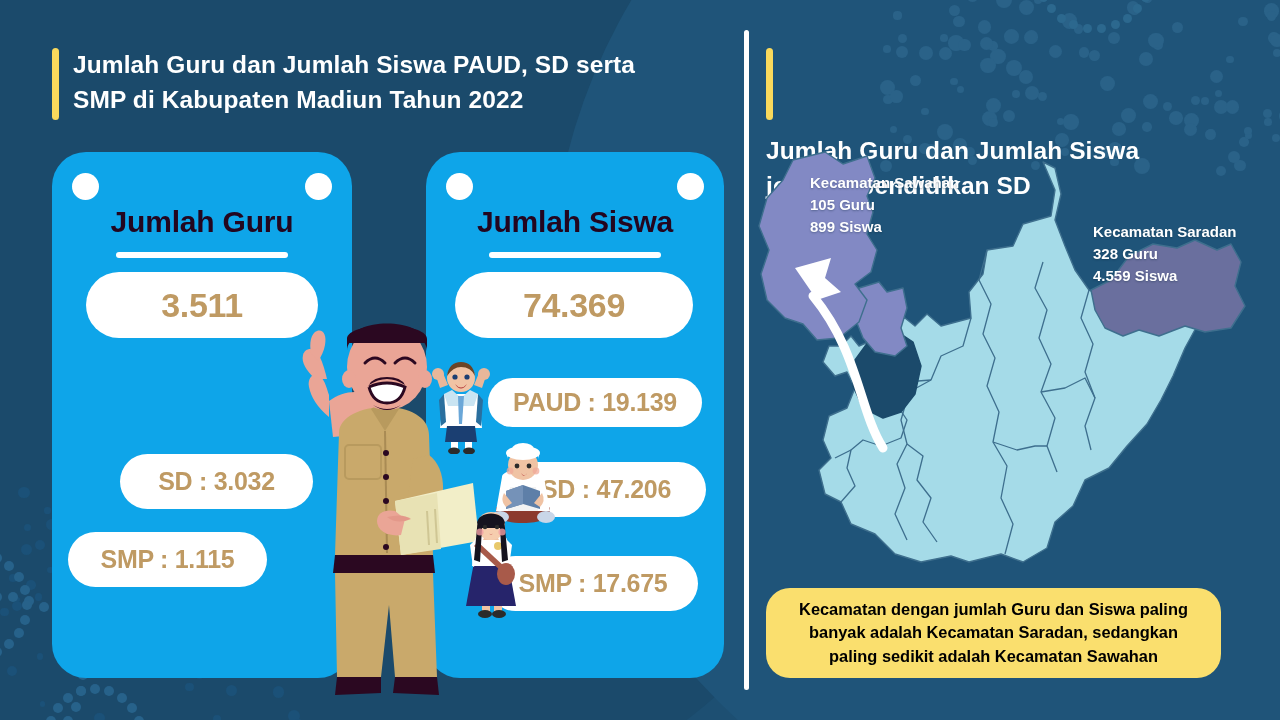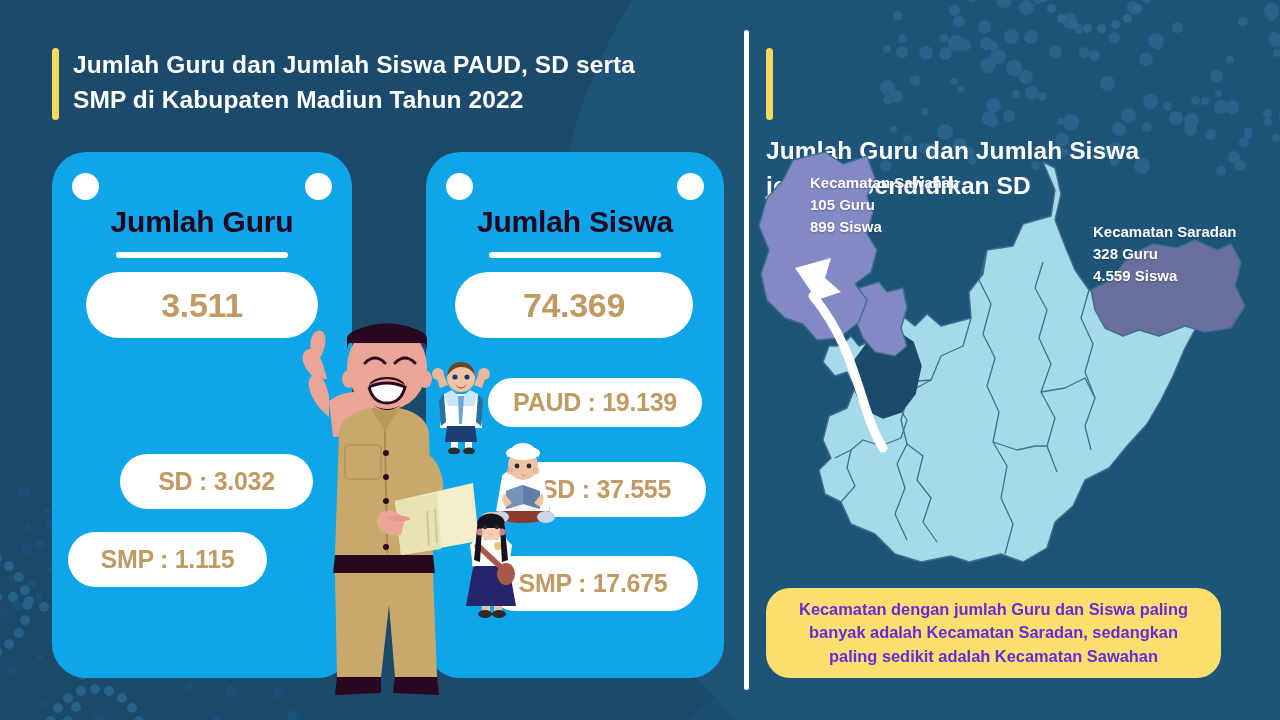--- a/index.html
+++ b/index.html
@@ -94,21 +94,21 @@
     line-height:1.48;white-space:pre-line;text-shadow:0 1px 2px rgba(10,35,55,.35);
   }
   #label-sawahan{left:810px;top:172px;}
   #label-saradan{left:1073px;top:221px;margin-left:20px;}
 
   
   #caption{
     position:absolute;left:766px;top:588px;width:455px;height:90px;
     background:#fadf6e;border-radius:24px;
     display:flex;align-items:center;justify-content:center;
-    text-align:center;color:#6d28d9;font-weight:700;font-size:16.4px;
+    text-align:center;color:#000000;font-weight:700;font-size:16.4px;
     line-height:1.42;padding:0 14px;box-sizing:border-box;white-space:pre-line;
   }
 </style>
 </head>
 <body>
 
 <div class="stage">
 
   <div class="bg-base"></div>
   <div class="bg-sheen"></div>
@@ -381,21 +381,21 @@
     <div class="pill sub" id="g-smp">SMP : 1.115</div>
   </div>
 
   <div class="card" id="card-siswa">
     <span class="knob l"></span>
     <span class="knob r"></span>
     <h2>Jumlah Siswa</h2>
     <div class="rule"></div>
     <div class="pill big" id="s-total">74.369</div>
     <div class="pill sub" id="s-paud">PAUD : 19.139</div>
-    <div class="pill sub" id="s-sd">SD : 37.555</div>
+    <div class="pill sub" id="s-sd">SD : 47.206</div>
     <div class="pill sub" id="s-smp">SMP : 17.675</div>
   </div>
 
   <svg class="art" style="left:277px;top:305px;width:210px;height:415px;" viewBox="0 0 210 415">
 
     <path d="M52 112 C40 102 34 92 32 82 C30 72 38 66 44 72 C48 76 50 84 52 90 Z" fill="#eaa596"></path>
     <path d="M38 74 C30 66 24 58 26 50 C28 42 38 42 42 50 C46 58 48 66 50 74 Z" fill="#eaa596"></path>
     <path d="M34 48 C32 38 34 28 40 26 C46 24 50 30 48 40 C47 46 44 52 41 56 Z" fill="#eaa596"></path>
     <path d="M52 96 C66 86 82 84 96 92 L100 128 L56 132 Z" fill="#eaa596"></path>
 

